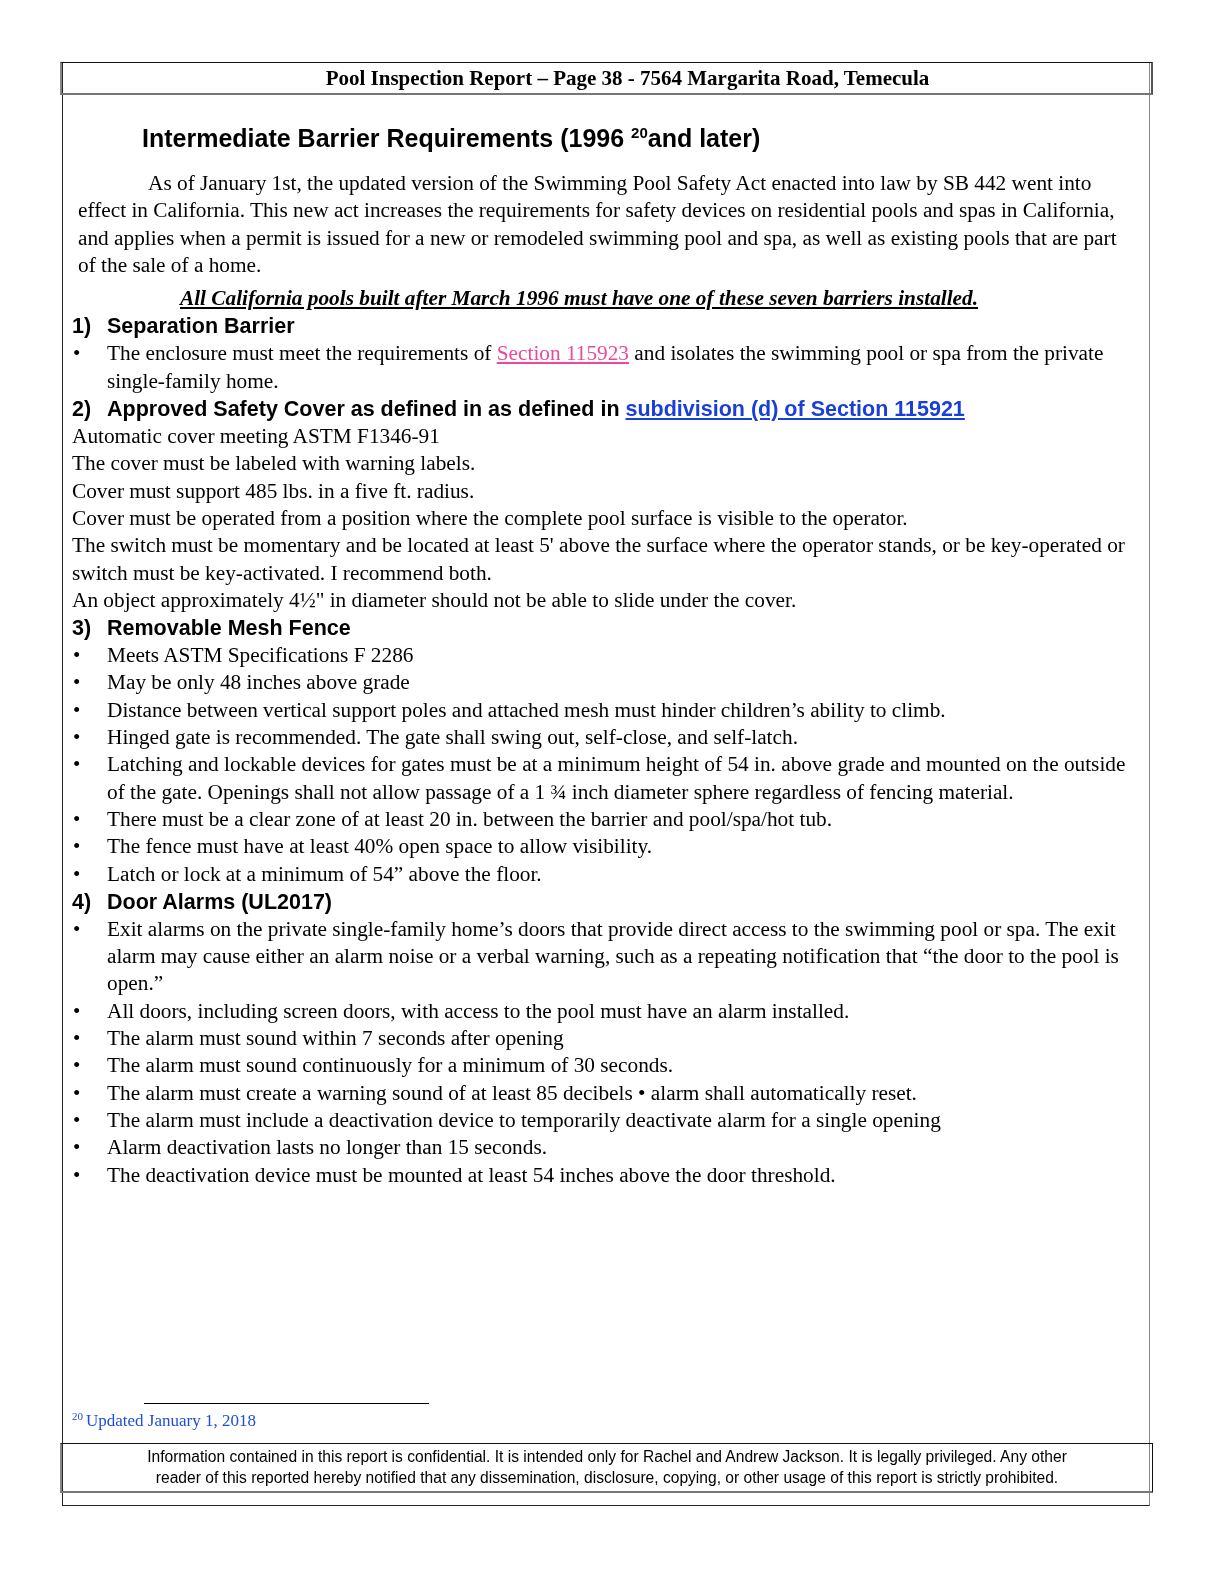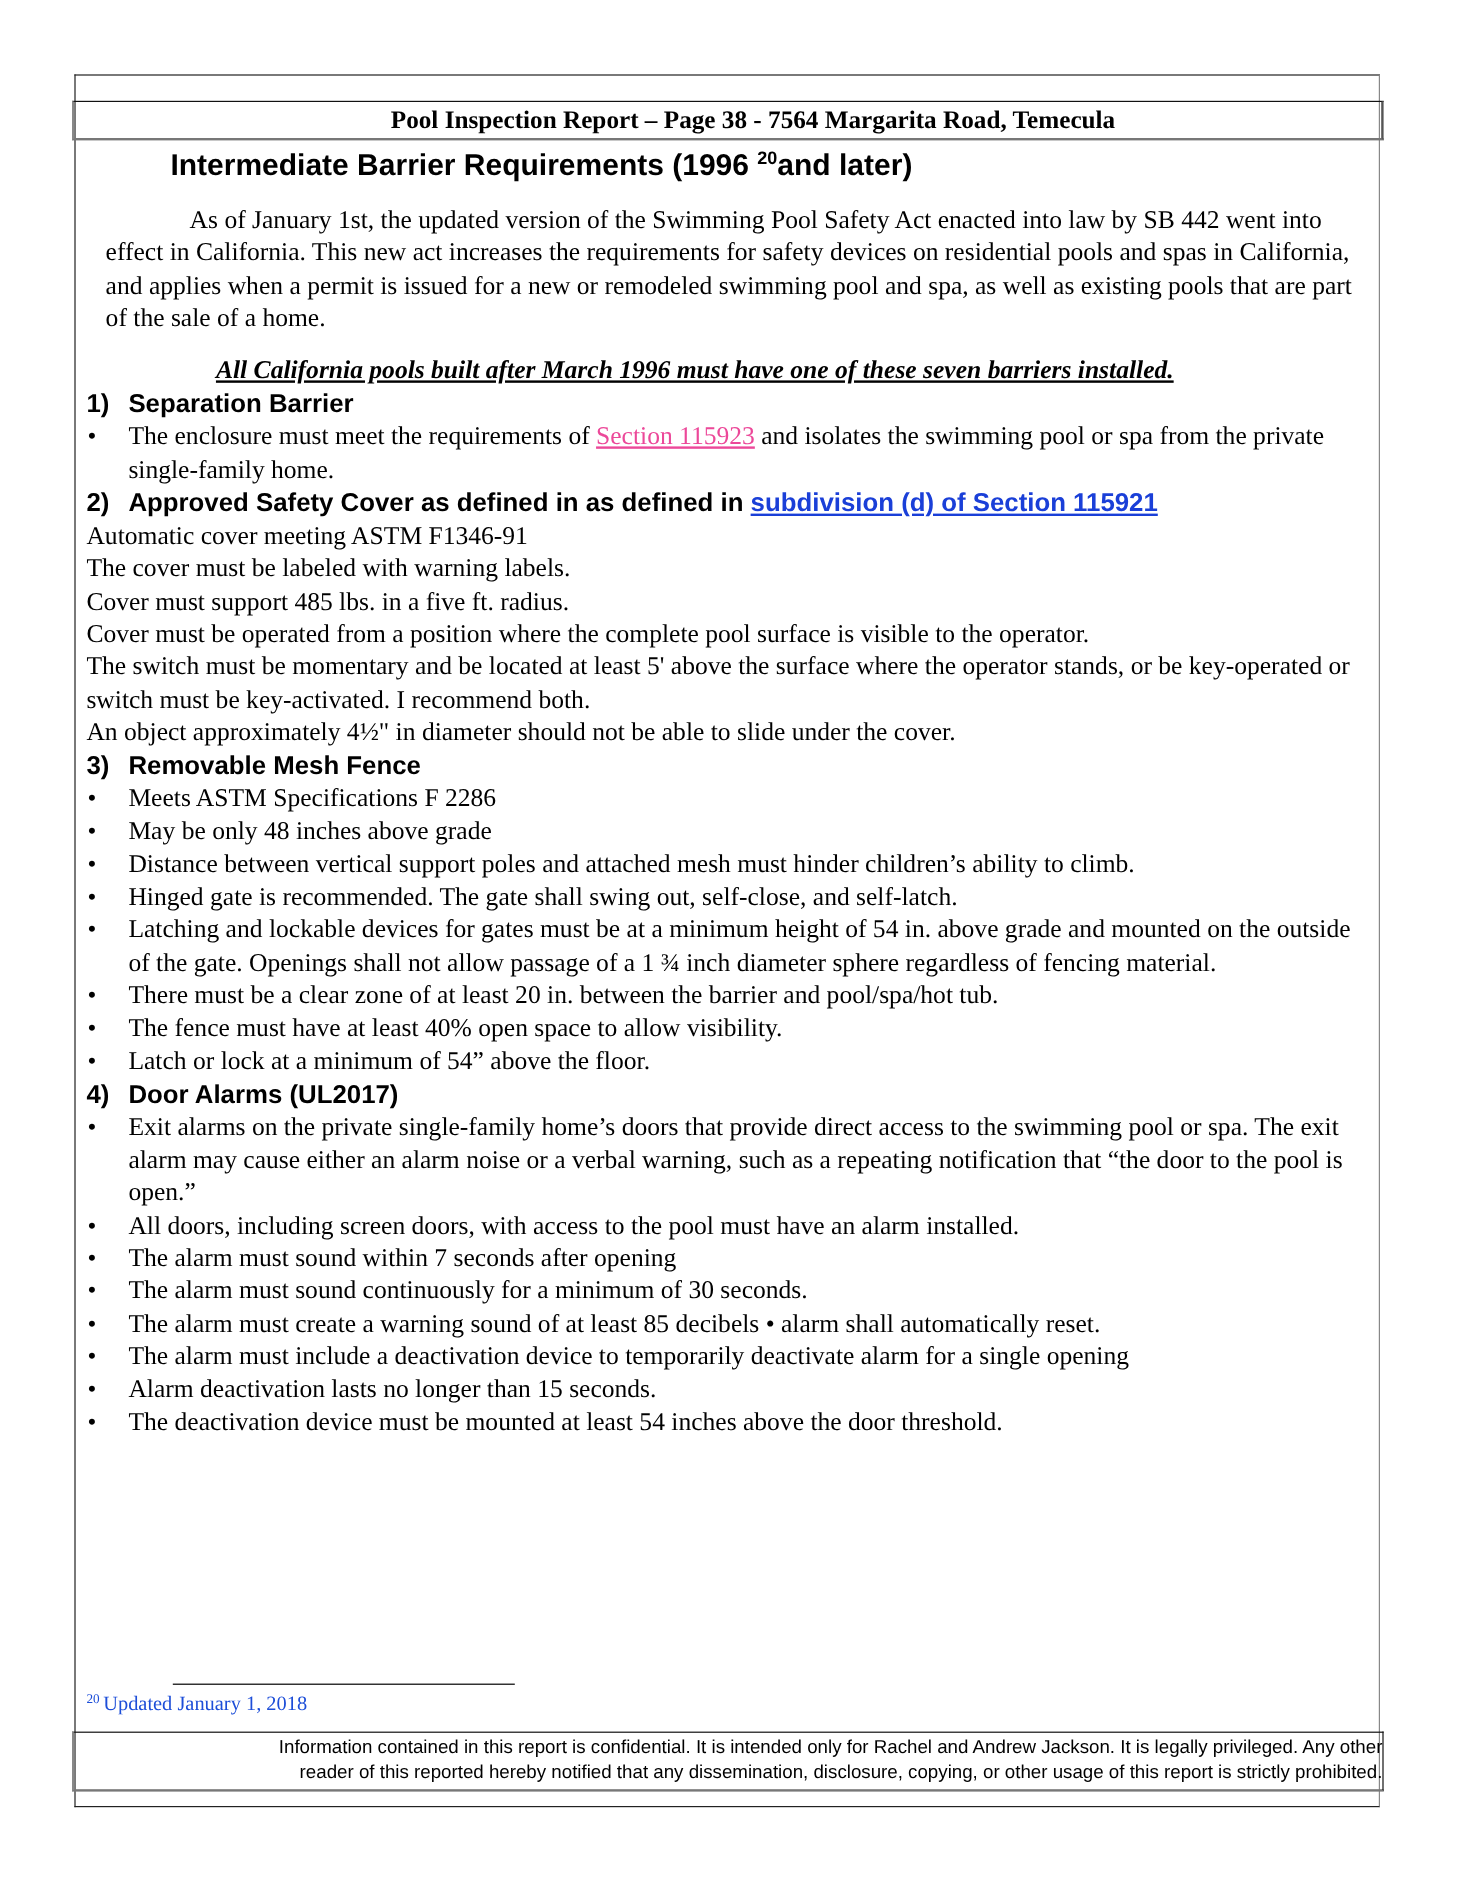--- a/index.html
+++ b/index.html
@@ -2,37 +2,37 @@
 <html><head>
 <meta charset="utf-8">
 <style>
   html, body { margin: 0; padding: 0; background: #ffffff; }
   body { width: 1224px; height: 1584px; position: relative; overflow: hidden; }
   .page-frame {
     position: absolute; left: 62px; top: 62px; width: 1088px; height: 1444px;
     border: 1px solid #222; border-right-color: #888; box-sizing: border-box;
   }
   .header-box {
-    position: absolute; left: 60px; top: 84px; width: 1093px; height: 33px;
+    position: absolute; left: 60px; top: 62px; width: 1093px; height: 33px;
     border: 1px solid #111; border-left: 2px solid #888; border-right: 2px solid #555;
     border-bottom: 2px solid #777; box-sizing: border-box;
     font-family: "Liberation Serif", serif; font-weight: bold; font-size: 21px;
     text-align: center; line-height: 31px; color: #000; padding-left: 42px;
   }
   .content {
     position: absolute; left: 72px; top: 112px; width: 1072px;
     font-family: "Liberation Serif", serif; font-size: 21.3px; color: #000;
     line-height: 27.3px;
   }
   .title {
     font-family: "Liberation Sans", sans-serif; font-weight: bold; font-size: 25px;
     margin: 6px 0 17px 70px; line-height: 30px;
   }
   .title sup { font-size: 15px; vertical-align: 9px; }
-  .intro { text-indent: 70px; margin: 16px; }
+  .intro { text-indent: 70px; margin: 6px; }
   .emph {
     font-weight: bold; font-style: italic; text-decoration: underline;
     text-align: center; margin: 0; padding-right: 58px;
   }
   .sec-heading {
     font-family: "Liberation Sans", sans-serif; font-weight: bold; font-size: 21.5px;
     line-height: 28px; margin: 0; display: flex;
   }
   .sec-heading .num { width: 35px; flex: none; }
   a.link { color: #ec4899; text-decoration: underline; }
@@ -49,21 +49,21 @@
   }
   .footnote {
     position: absolute; left: 72px; top: 1410px;
     font-family: "Liberation Serif", serif; font-size: 17px; color: #1d4ed8;
   }
   .footnote sup { font-size: 11px; vertical-align: 6px; margin-right: 3px; }
   .footer-box {
     position: absolute; left: 60px; top: 1443px; width: 1093px; height: 50px;
     border: 1px solid #111; border-left: 2px solid #888; border-bottom: 2px solid #777;
     box-sizing: border-box; font-family: "Liberation Sans", sans-serif; font-size: 15.6px;
-    text-align: right; line-height: 21px; padding-top: 2px; color: #000;
+    text-align: center; line-height: 21px; padding-top: 2px; color: #000;
   }
 </style>
 </head>
 <body>
 
 <div class="page-frame"></div>
 
 <div class="header-box">
   <span>Pool  Inspection Report – Page 38 - 7564 Margarita Road, Temecula</span>
 </div>

